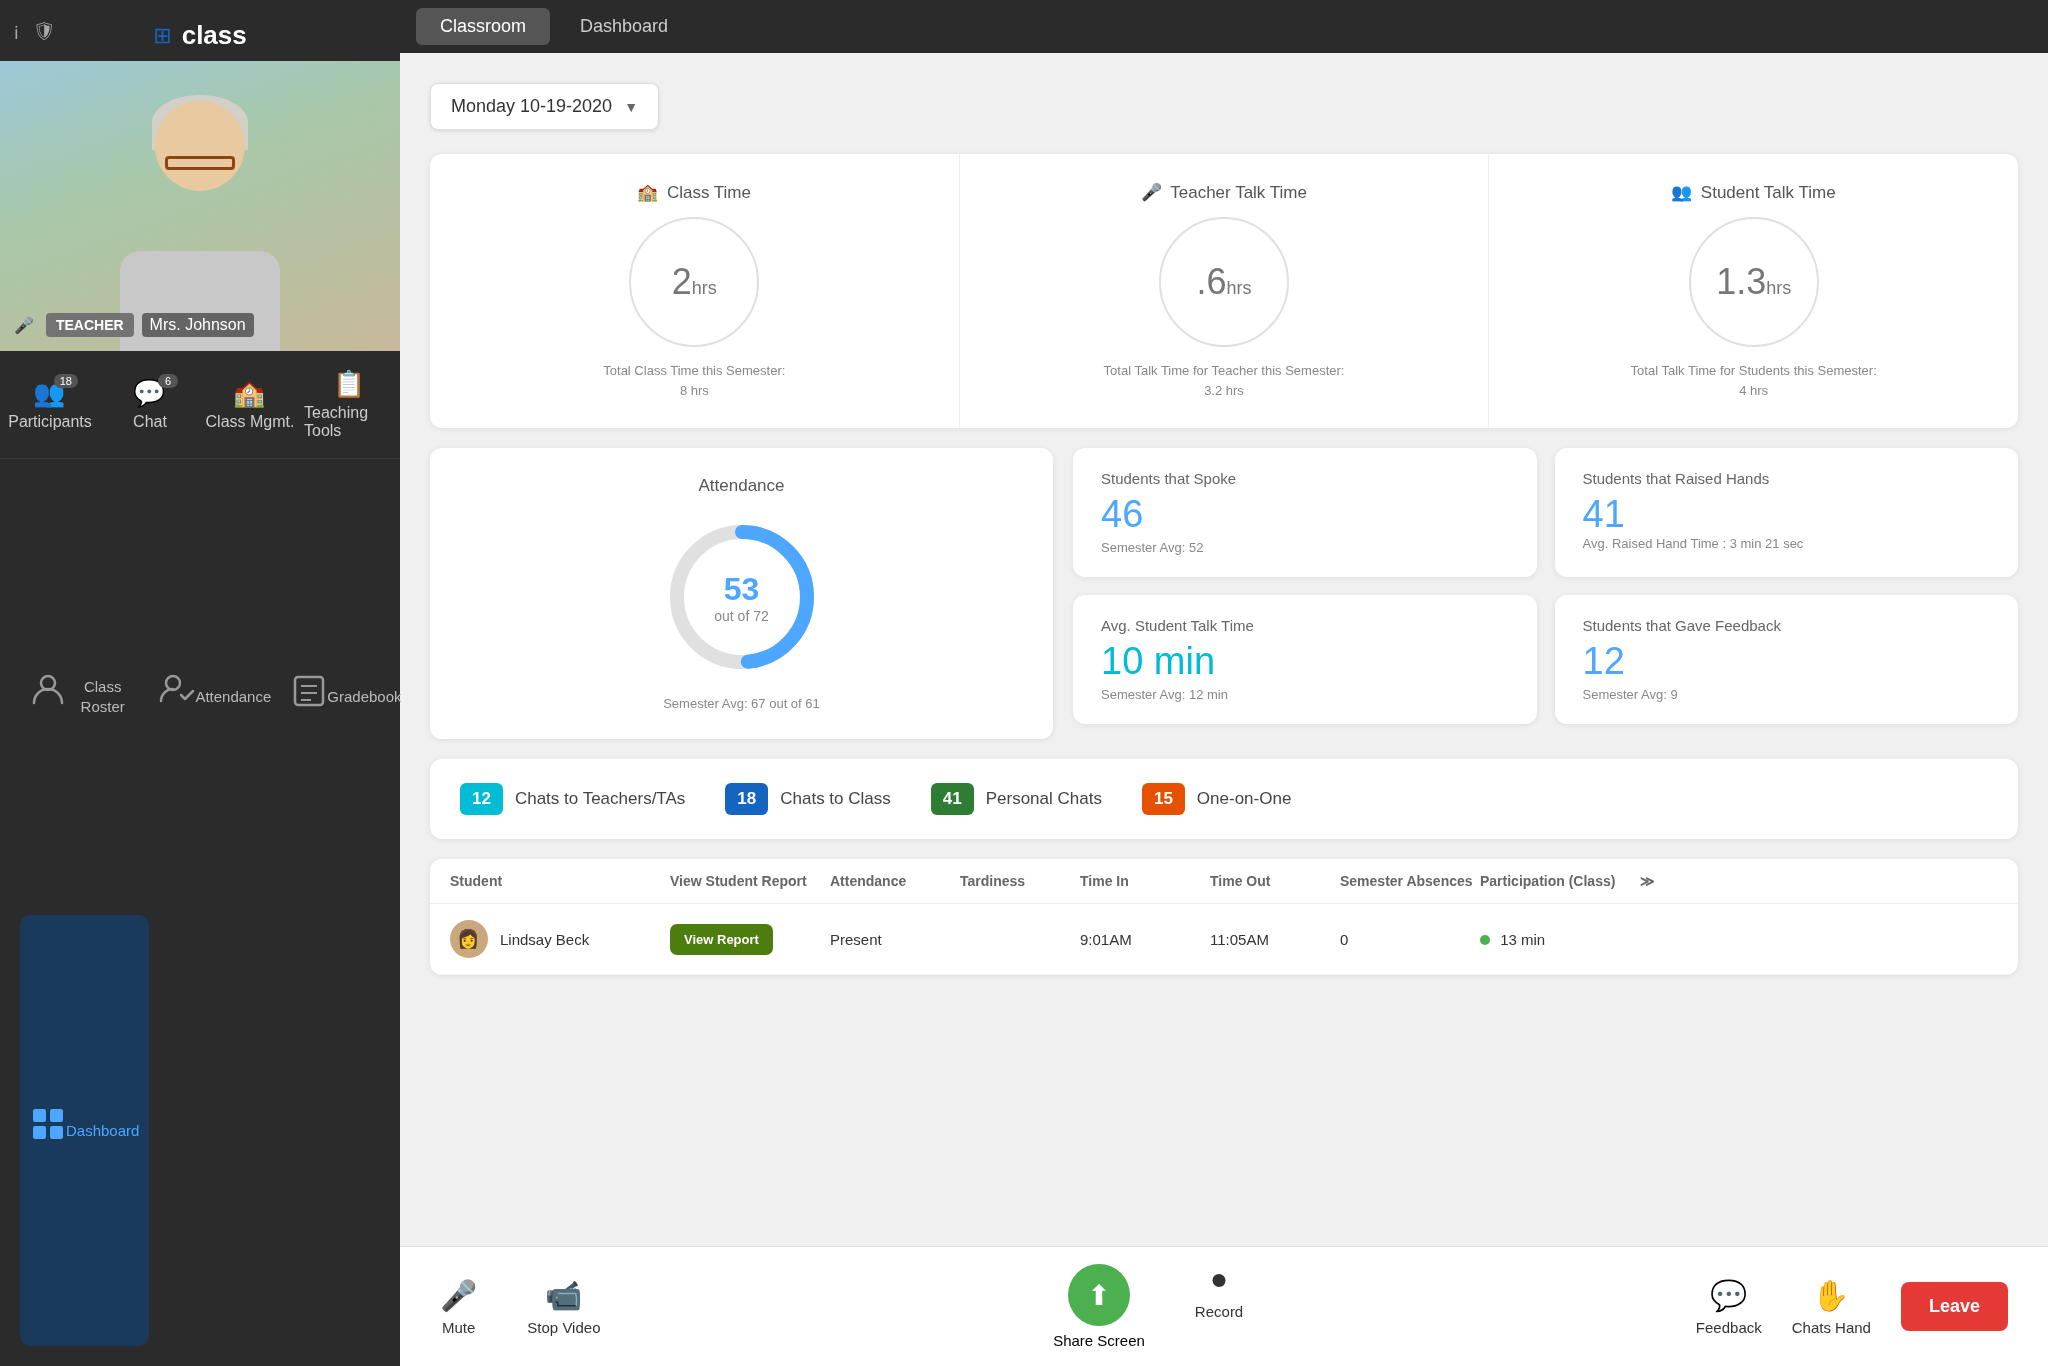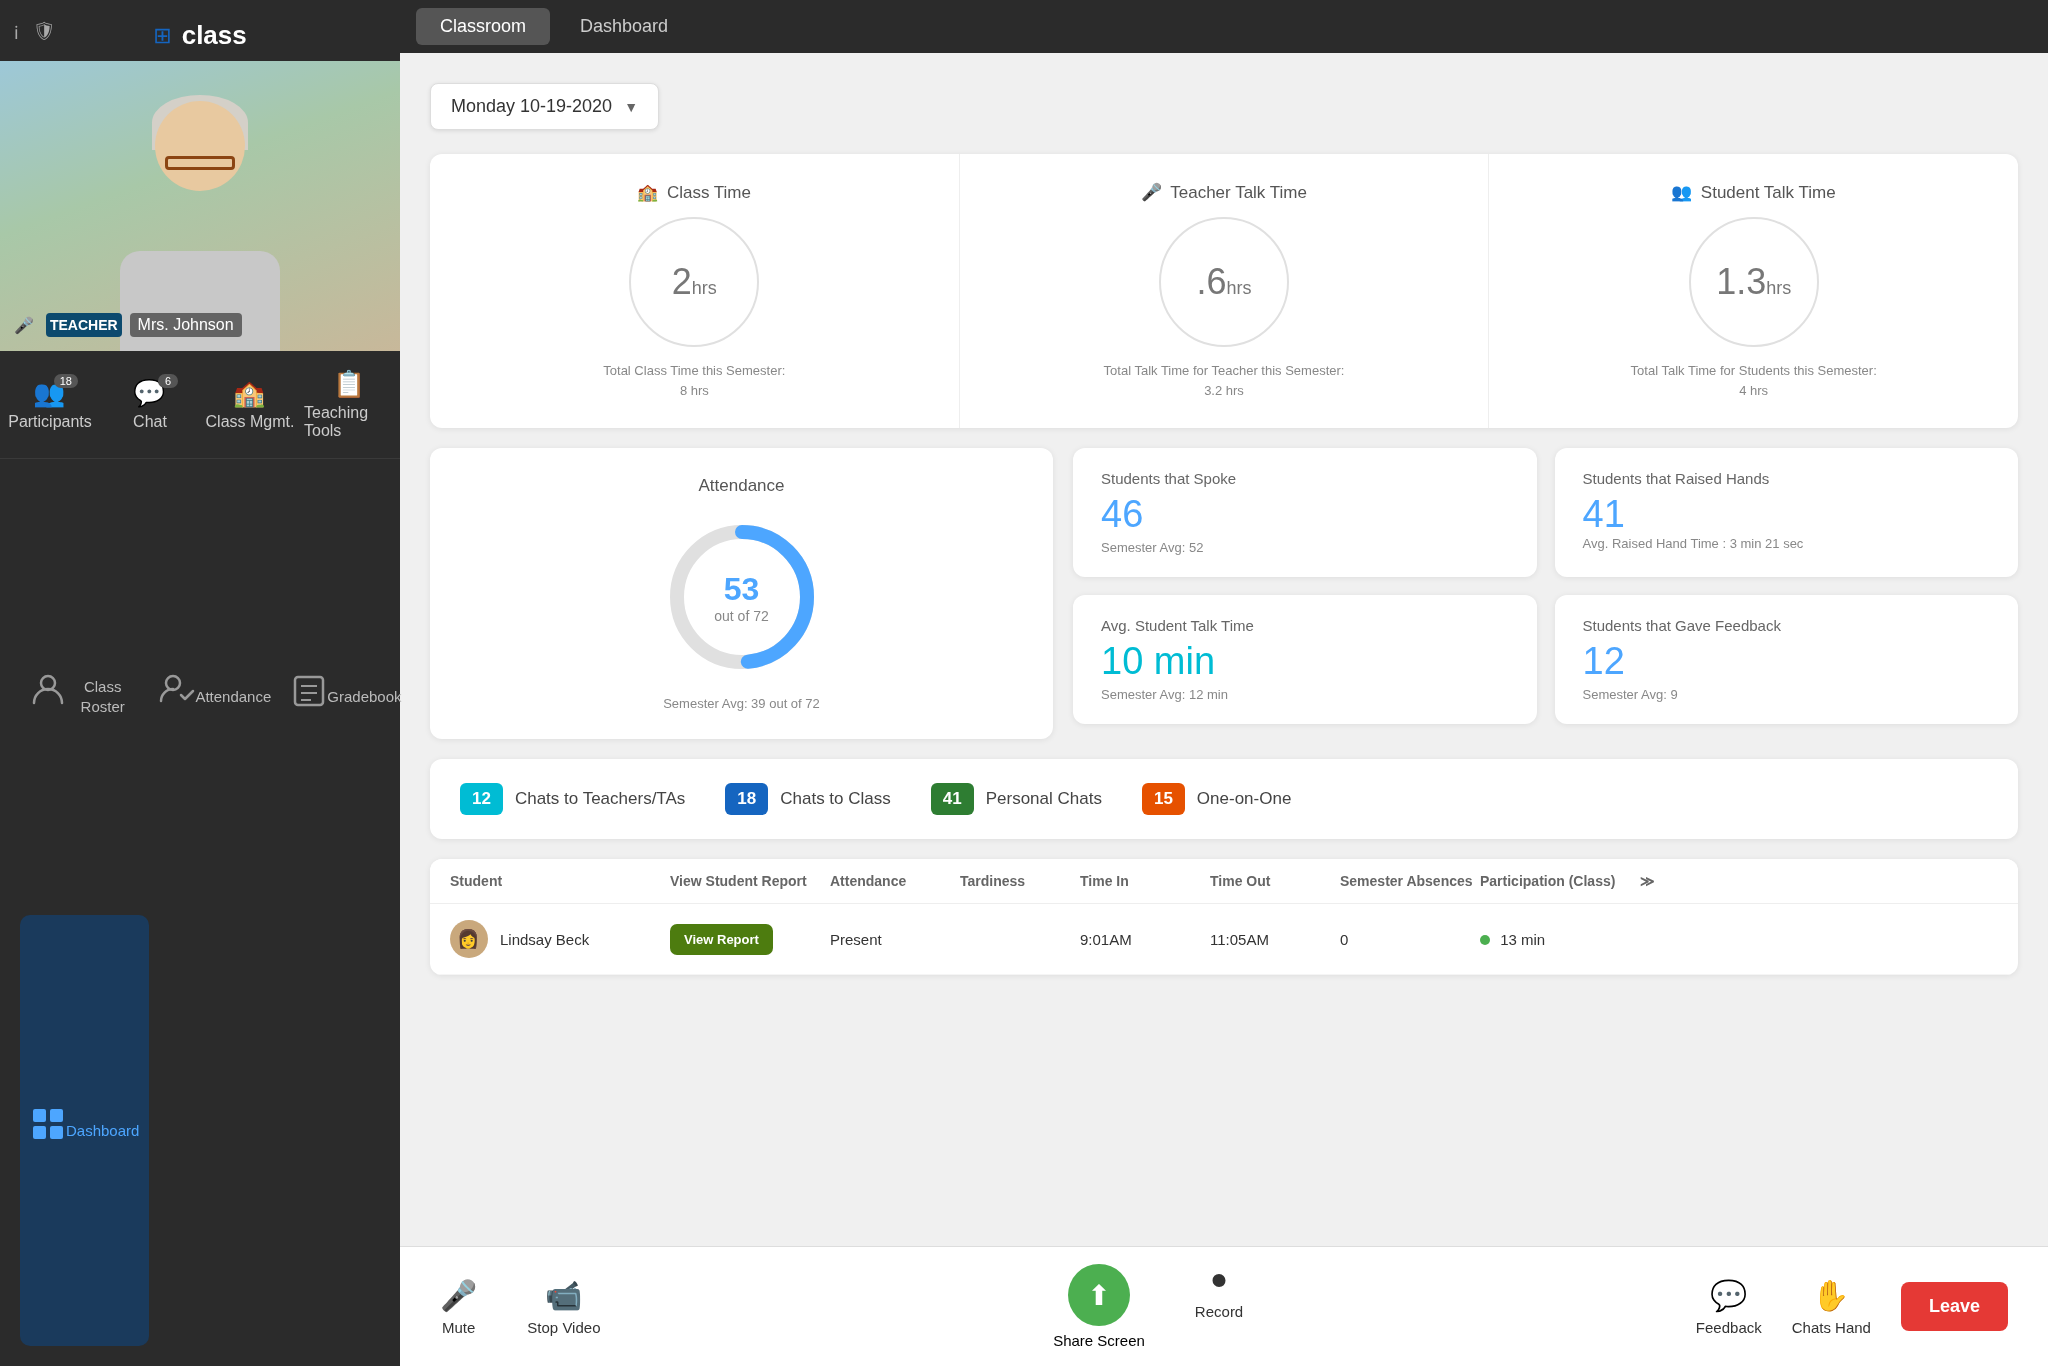--- a/index.html
+++ b/index.html
@@ -7,21 +7,21 @@
 
     .main-layout { display: flex; flex: 1; height: 100%; }
 
     
     .sidebar { width: 400px; background: #2b2b2b; display: flex; flex-direction: column; flex-shrink: 0; }
 
     .sidebar-header { padding: 18px 20px 10px; display: flex; align-items: center; gap: 10px; }
 
     .video-area { width: 400px; height: 290px; background: #555; position: relative; overflow: hidden; }
     .teacher-label { position: absolute; bottom: 14px; left: 14px; display: flex; align-items: center; gap: 8px; }
-    .teacher-badge { background: #0c4a6e; color: white; font-size: 14px; font-weight: 600; padding: 4px 4px; border-radius: 4px; }
+    .teacher-badge { background: #737373; color: white; font-size: 14px; font-weight: 600; padding: 4px 10px; border-radius: 4px; }
     .teacher-name { color: white; font-size: 16px; font-weight: 500; background: rgba(0,0,0,0.5); padding: 3px 8px; border-radius: 4px; }
 
     .nav-bar { display: flex; align-items: center; padding: 10px 0; border-bottom: 1px solid #3a3a3a; }
     .nav-item { flex: 1; display: flex; flex-direction: column; align-items: center; cursor: pointer; padding: 8px 4px; color: #ccc; position: relative; }
     .nav-icon { font-size: 26px; margin-bottom: 4px; }
     .nav-label { font-size: 16px; }
     .nav-badge { position: absolute; top: 4px; right: 22px; background: #555; color: white; font-size: 11px; border-radius: 10px; padding: 1px 6px; min-width: 20px; text-align: center; }
 
     .tools-grid { display: grid; grid-template-columns: 1fr 1fr 1fr; gap: 0; padding: 20px; flex: 1; }
     .tool-item { display: flex; align-items: center; justify-content: center; padding: 20px 10px; cursor: pointer; border-radius: 10px; color: #bbb; }
@@ -269,21 +269,21 @@
           <div class="donut-container">
             <svg class="donut-svg" viewBox="0 0 170 170">
               <circle cx="85" cy="85" r="65" fill="none" stroke="#e0e0e0" stroke-width="14"></circle>
               <circle cx="85" cy="85" r="65" fill="none" stroke="#4da6ff" stroke-width="14" stroke-dasharray="300 408" stroke-dashoffset="102" stroke-linecap="round" transform="rotate(-90 85 85)"></circle>
             </svg>
             <div class="donut-center">
               <div class="donut-main">53</div>
               <div class="donut-sub">out of 72</div>
             </div>
           </div>
-          <div class="attendance-avg">Semester Avg: 39 out of 72</div>
+          <div class="attendance-avg">Semester Avg: 67 out of 61</div>
         </div>
 
         <div style="flex:2; display:flex; flex-direction:column; gap:18px;">
           <div style="display:flex; gap:18px;">
             <div class="metric-card half">
               <div class="metric-label">Students that Spoke</div>
               <div class="metric-value">46</div>
               <div class="metric-avg">Semester Avg: 52</div>
             </div>
             <div class="metric-card half">

